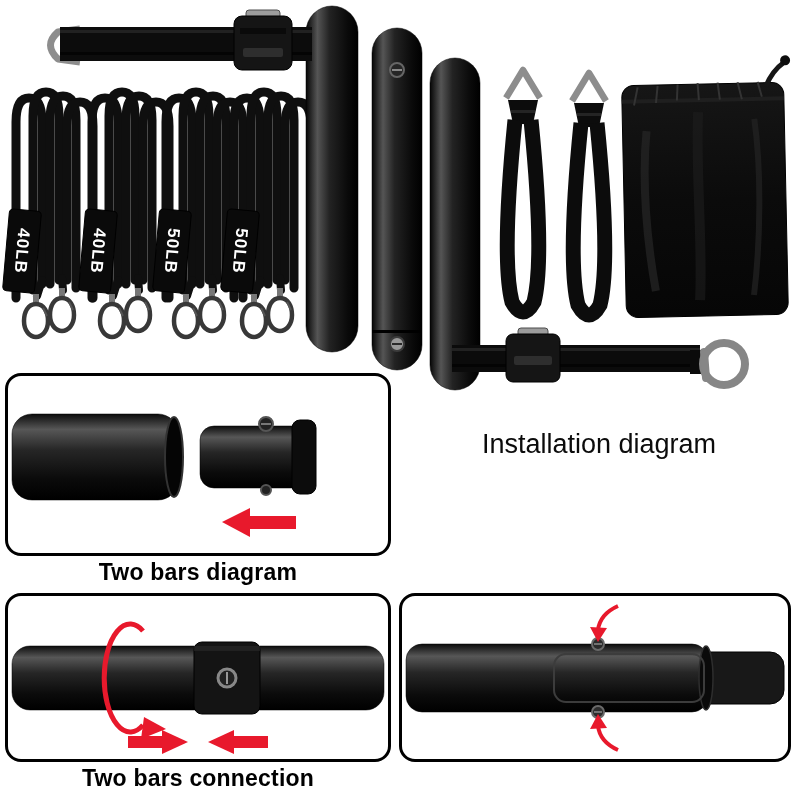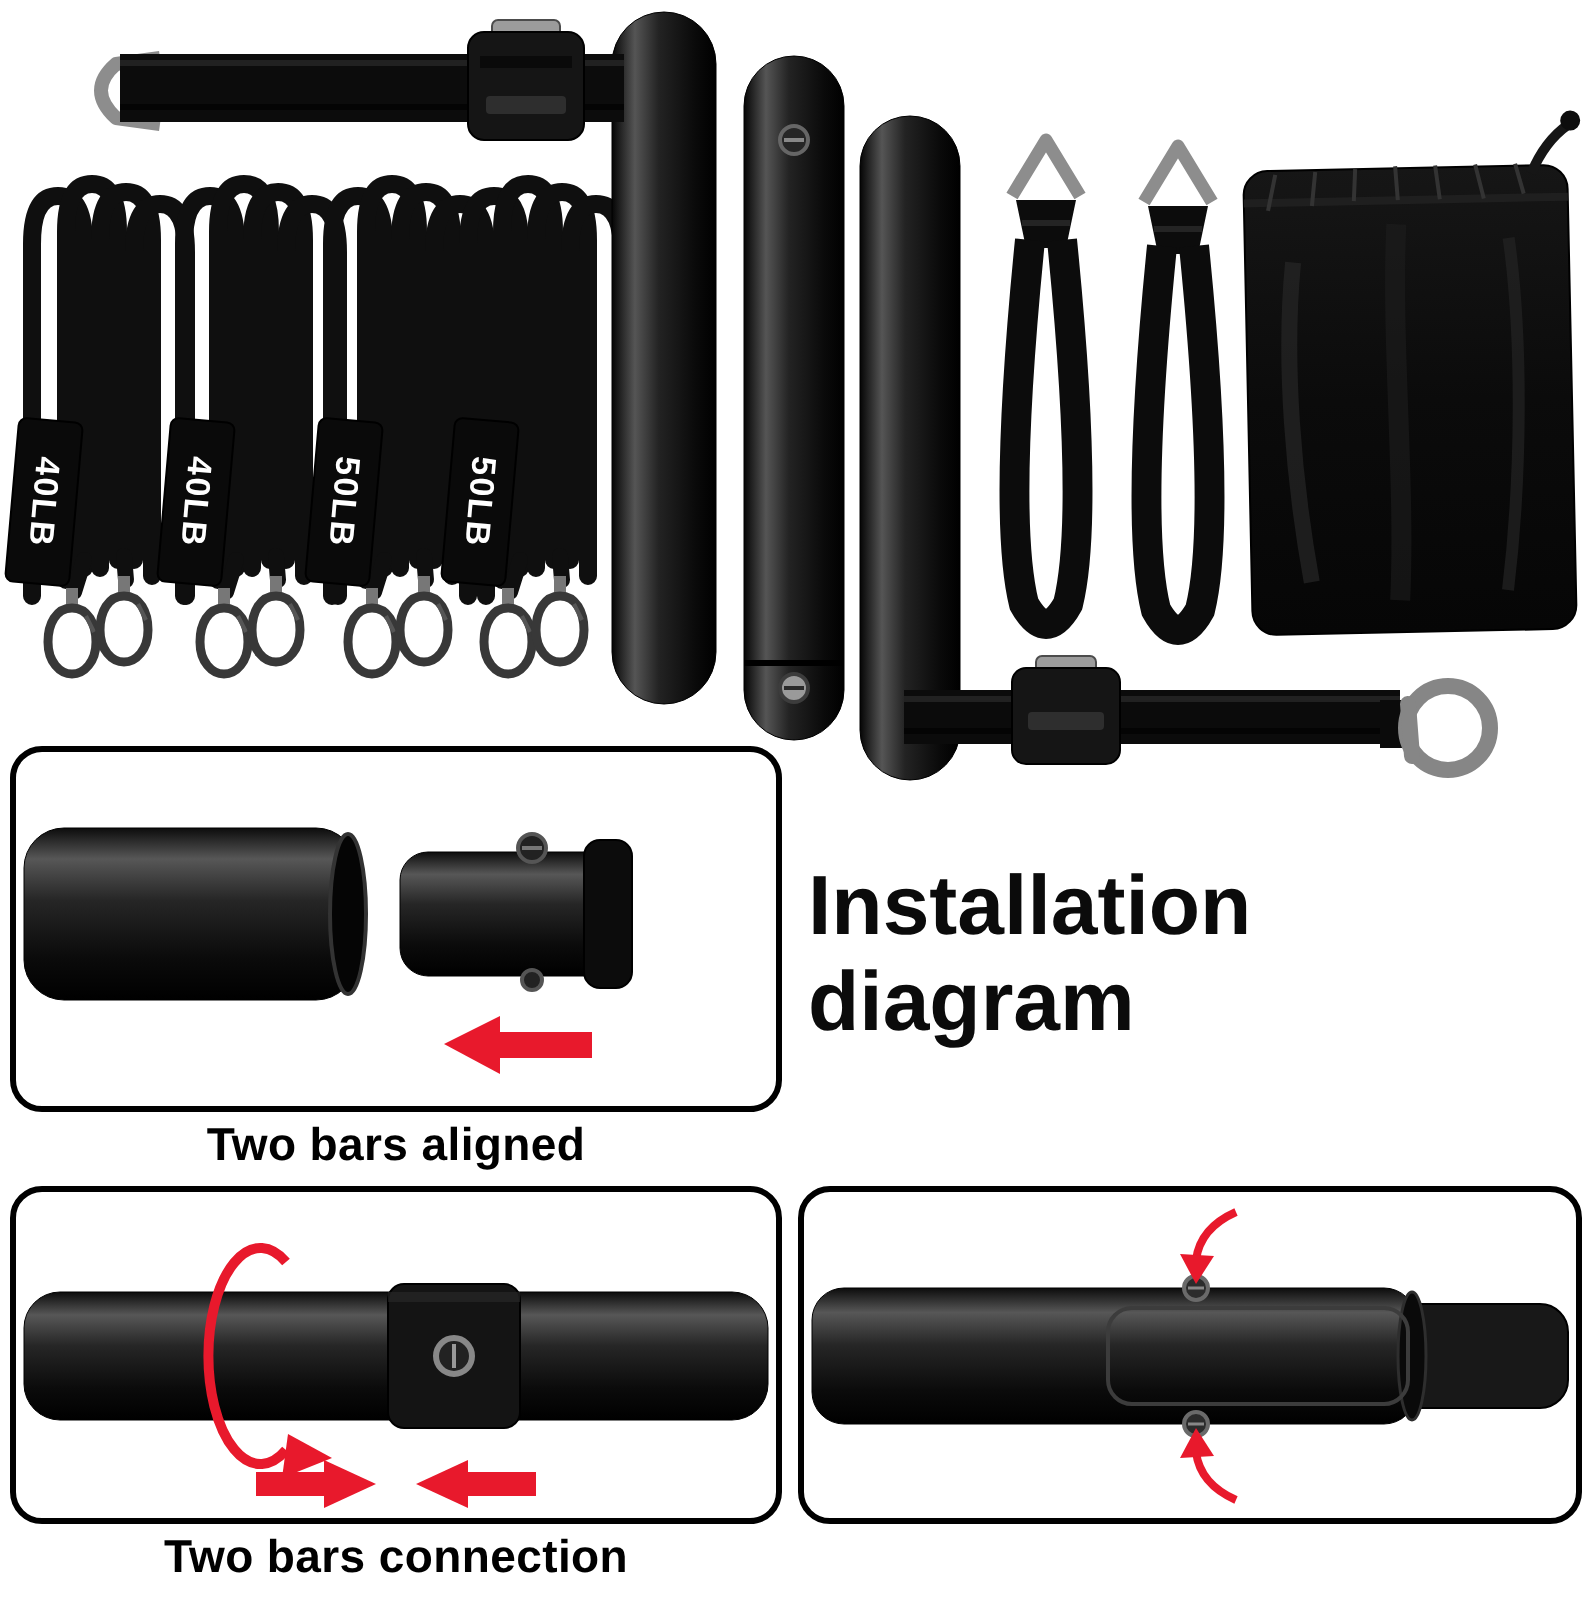--- a/index.html
+++ b/index.html
@@ -18,21 +18,21 @@
   #panel-splice     { left:399px; top:593px; width:392px; height:169px; }
   .caption {
     position:absolute; text-align:center; font-size:23px; font-weight:700;
     color:#000000; letter-spacing:0.2px;
   }
   #caption-aligned    { left:5px;   top:559px; width:386px; }
   #caption-connection { left:5px;   top:765px; width:386px; }
   #caption-splice     { left:399px; top:765px; width:392px; }
   .title {
     position:absolute; left:404px; top:429px; width:390px; margin:0;
-    font-size:42px; font-weight:700; color:#0b0b0b;
+    text-align:center; font-size:27px; font-weight:400; color:#0b0b0b;
   }
 </style>
 </head>
 <body>
 
 <div class="stage">
 
   <svg class="collage" width="798" height="400" viewBox="0 0 798 400">
     <defs>
       <linearGradient id="gh" x1="0" y1="0" x2="1" y2="0">
@@ -193,21 +193,21 @@
         <circle cx="258" cy="48" r="7" fill="#222222" stroke="#555555" stroke-width="2"></circle>
         <line x1="253" y1="48" x2="263" y2="48" stroke="#777777" stroke-width="2"></line>
         <circle cx="258" cy="114" r="5" fill="#222222" stroke="#555555" stroke-width="2"></circle>
       </g>
       <g fill="#e8192c">
         <rect x="242" y="140" width="46" height="13"></rect>
         <polygon points="242,132 242,161 214,146"></polygon>
       </g>
     </svg>
   </div>
-  <div class="caption" id="caption-aligned">Two bars aligned</div>
+  <div class="caption" id="caption-aligned">Two bars diagram</div>
 
   <div class="panel" id="panel-connection">
     <svg width="380" height="163" viewBox="0 0 380 163">
       <defs>
         <linearGradient id="vg2" x1="0" y1="0" x2="0" y2="1">
           <stop offset="0" stop-color="#0c0c0c"></stop>
           <stop offset="0.18" stop-color="#575757"></stop>
           <stop offset="0.42" stop-color="#262626"></stop>
           <stop offset="0.75" stop-color="#0b0b0b"></stop>
           <stop offset="1" stop-color="#000000"></stop>

